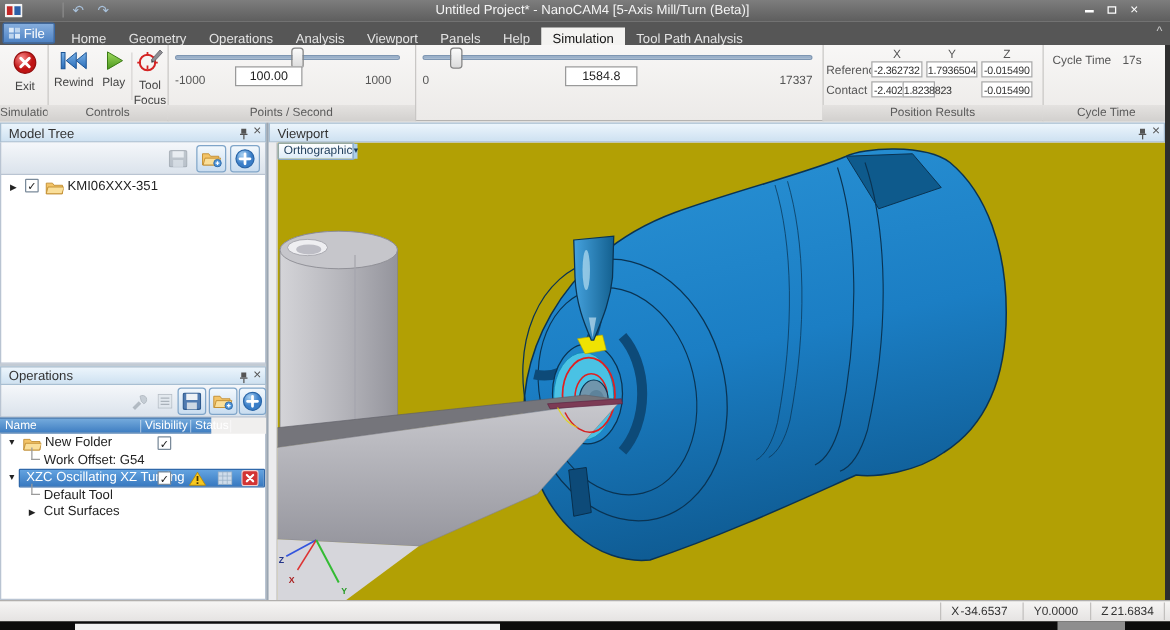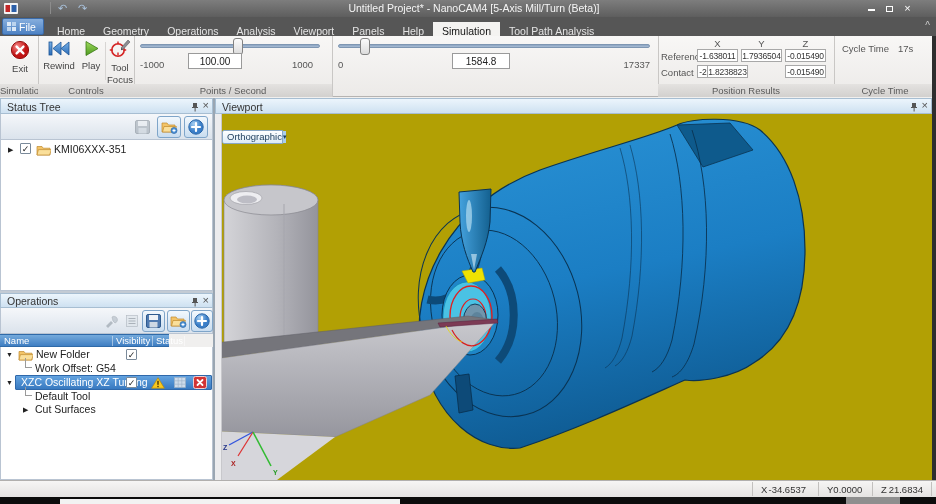--- a/index.html
+++ b/index.html
@@ -71,21 +71,21 @@
   #ops-gridhead { background:linear-gradient(#74aadc,#3f7ec2); border-top:1px solid #2f6aa8;
     border-bottom:1px solid #2f6aa8; color:#fff; font-size:9.5px; }
   .ops-col { position:absolute; top:0; line-height:12px; }
   .ops-coldiv { position:absolute; top:1px; width:1px; height:10px; background:rgba(255,255,255,.45); }
   #ops-selected-row { background:linear-gradient(#63a3e0,#3879c0); border:1px solid #2f68aa; border-radius:1px; }
 
   
   #viewport-canvas { cursor:crosshair; }
   #ortho-button { left:222px; top:114px; width:62px; height:14px; display:flex;
     border:1px solid #89a7c3; background:linear-gradient(#ffffff,#dcebf7);
-    font-size:9.5px; color:#1d3c5a; border-radius:2px;margin-top:16px; }
+    font-size:9.5px; color:#1d3c5a; border-radius:2px; }
   #ortho-label { flex:1; line-height:12px; padding-left:4px; }
   #ortho-arrow { width:13px; background:#abceec; border-left:1px solid #89a7c3;
     text-align:center; font-size:7px; line-height:12px; color:#1d3c5a; }
 
   
   #statusbar { left:0; top:480px; width:936px; height:17px;
     background:linear-gradient(#f6f5f4,#e5e3e2); border-top:1px solid #b1afad; }
   .scell { position:absolute; top:1px; height:14px; border-left:1px solid #c2c0be;
     font-size:9.5px; color:#333; display:flex; justify-content:space-between;
     align-items:center; padding:0 8px; }
@@ -209,36 +209,36 @@
     <div class="abs slider-track" style="left:338px;top:8px;width:312px"></div>
     <div class="abs slider-handle" style="left:360px;top:2px"></div>
     <div class="abs rng" style="left:338px;top:23px">0</div>
     <div class="abs rng" style="left:610px;top:23px;width:40px;text-align:right">17337</div>
     <input class="abs rinput" style="left: 452px; top: 17px; width: 58px;" value="1584.8">
 
     <div class="abs colhead" style="left:697px;top:2px;width:41px">X</div>
     <div class="abs colhead" style="left:741px;top:2px;width:41px">Y</div>
     <div class="abs colhead" style="left:785px;top:2px;width:41px">Z</div>
     <div class="abs reslab" style="left:661px;top:15px">Reference</div>
-    <div class="abs resbox" style="left:697px;top:13px;width:41px">-1.638011</div>
+    <div class="abs resbox" style="left:697px;top:13px;width:41px">-2.362732</div>
     <div class="abs resbox" style="left:741px;top:13px;width:41px">1.7936504</div>
     <div class="abs resbox" style="left:785px;top:13px;width:41px">-0.015490</div>
     <div class="abs reslab" style="left:661px;top:31px">Contact</div>
     <div class="abs resbox" style="left:697px;top:29px;width:41px">-2.402556</div>
-    <div class="abs resbox" style="left:707px;top:29px;width:41px">1.8238823</div>
+    <div class="abs resbox" style="left:722px;top:29px;width:26px">1.8238823</div>
     <div class="abs resbox" style="left:785px;top:29px;width:41px">-0.015490</div>
     <div class="abs group-label" style="left:658px;width:176px">Position Results</div>
 
     <div class="abs rng" style="left:842px;top:7px">Cycle Time</div>
     <div class="abs rng" style="left:898px;top:7px">17s</div>
     <div class="abs group-label" style="left:834px;width:102px">Cycle Time</div>
   </div>
 
   <div class="abs panel-header" style="left:0;top:98px;width:213px;height:16px">
-    <span class="panel-title">Status Tree</span>
+    <span class="panel-title">Model Tree</span>
     <svg class="ph-pin" width="8" height="10">
         <rect x="2" y="1" width="4" height="4" fill="#555"></rect>
         <rect x="1" y="5" width="6" height="1" fill="#555"></rect>
         <rect x="3.6" y="6" width="1" height="3.5" fill="#555"></rect>
       </svg>
     <span class="ph-close">×</span>
   </div>
   <div class="abs panel-toolbar" style="left:0;top:114px;width:213px;height:26px;border-left:1px solid #b9c4d2;border-right:1px solid #b9c4d2">
     <div class="tbtn flat" style="left:129px">
       <svg width="15" height="14">

